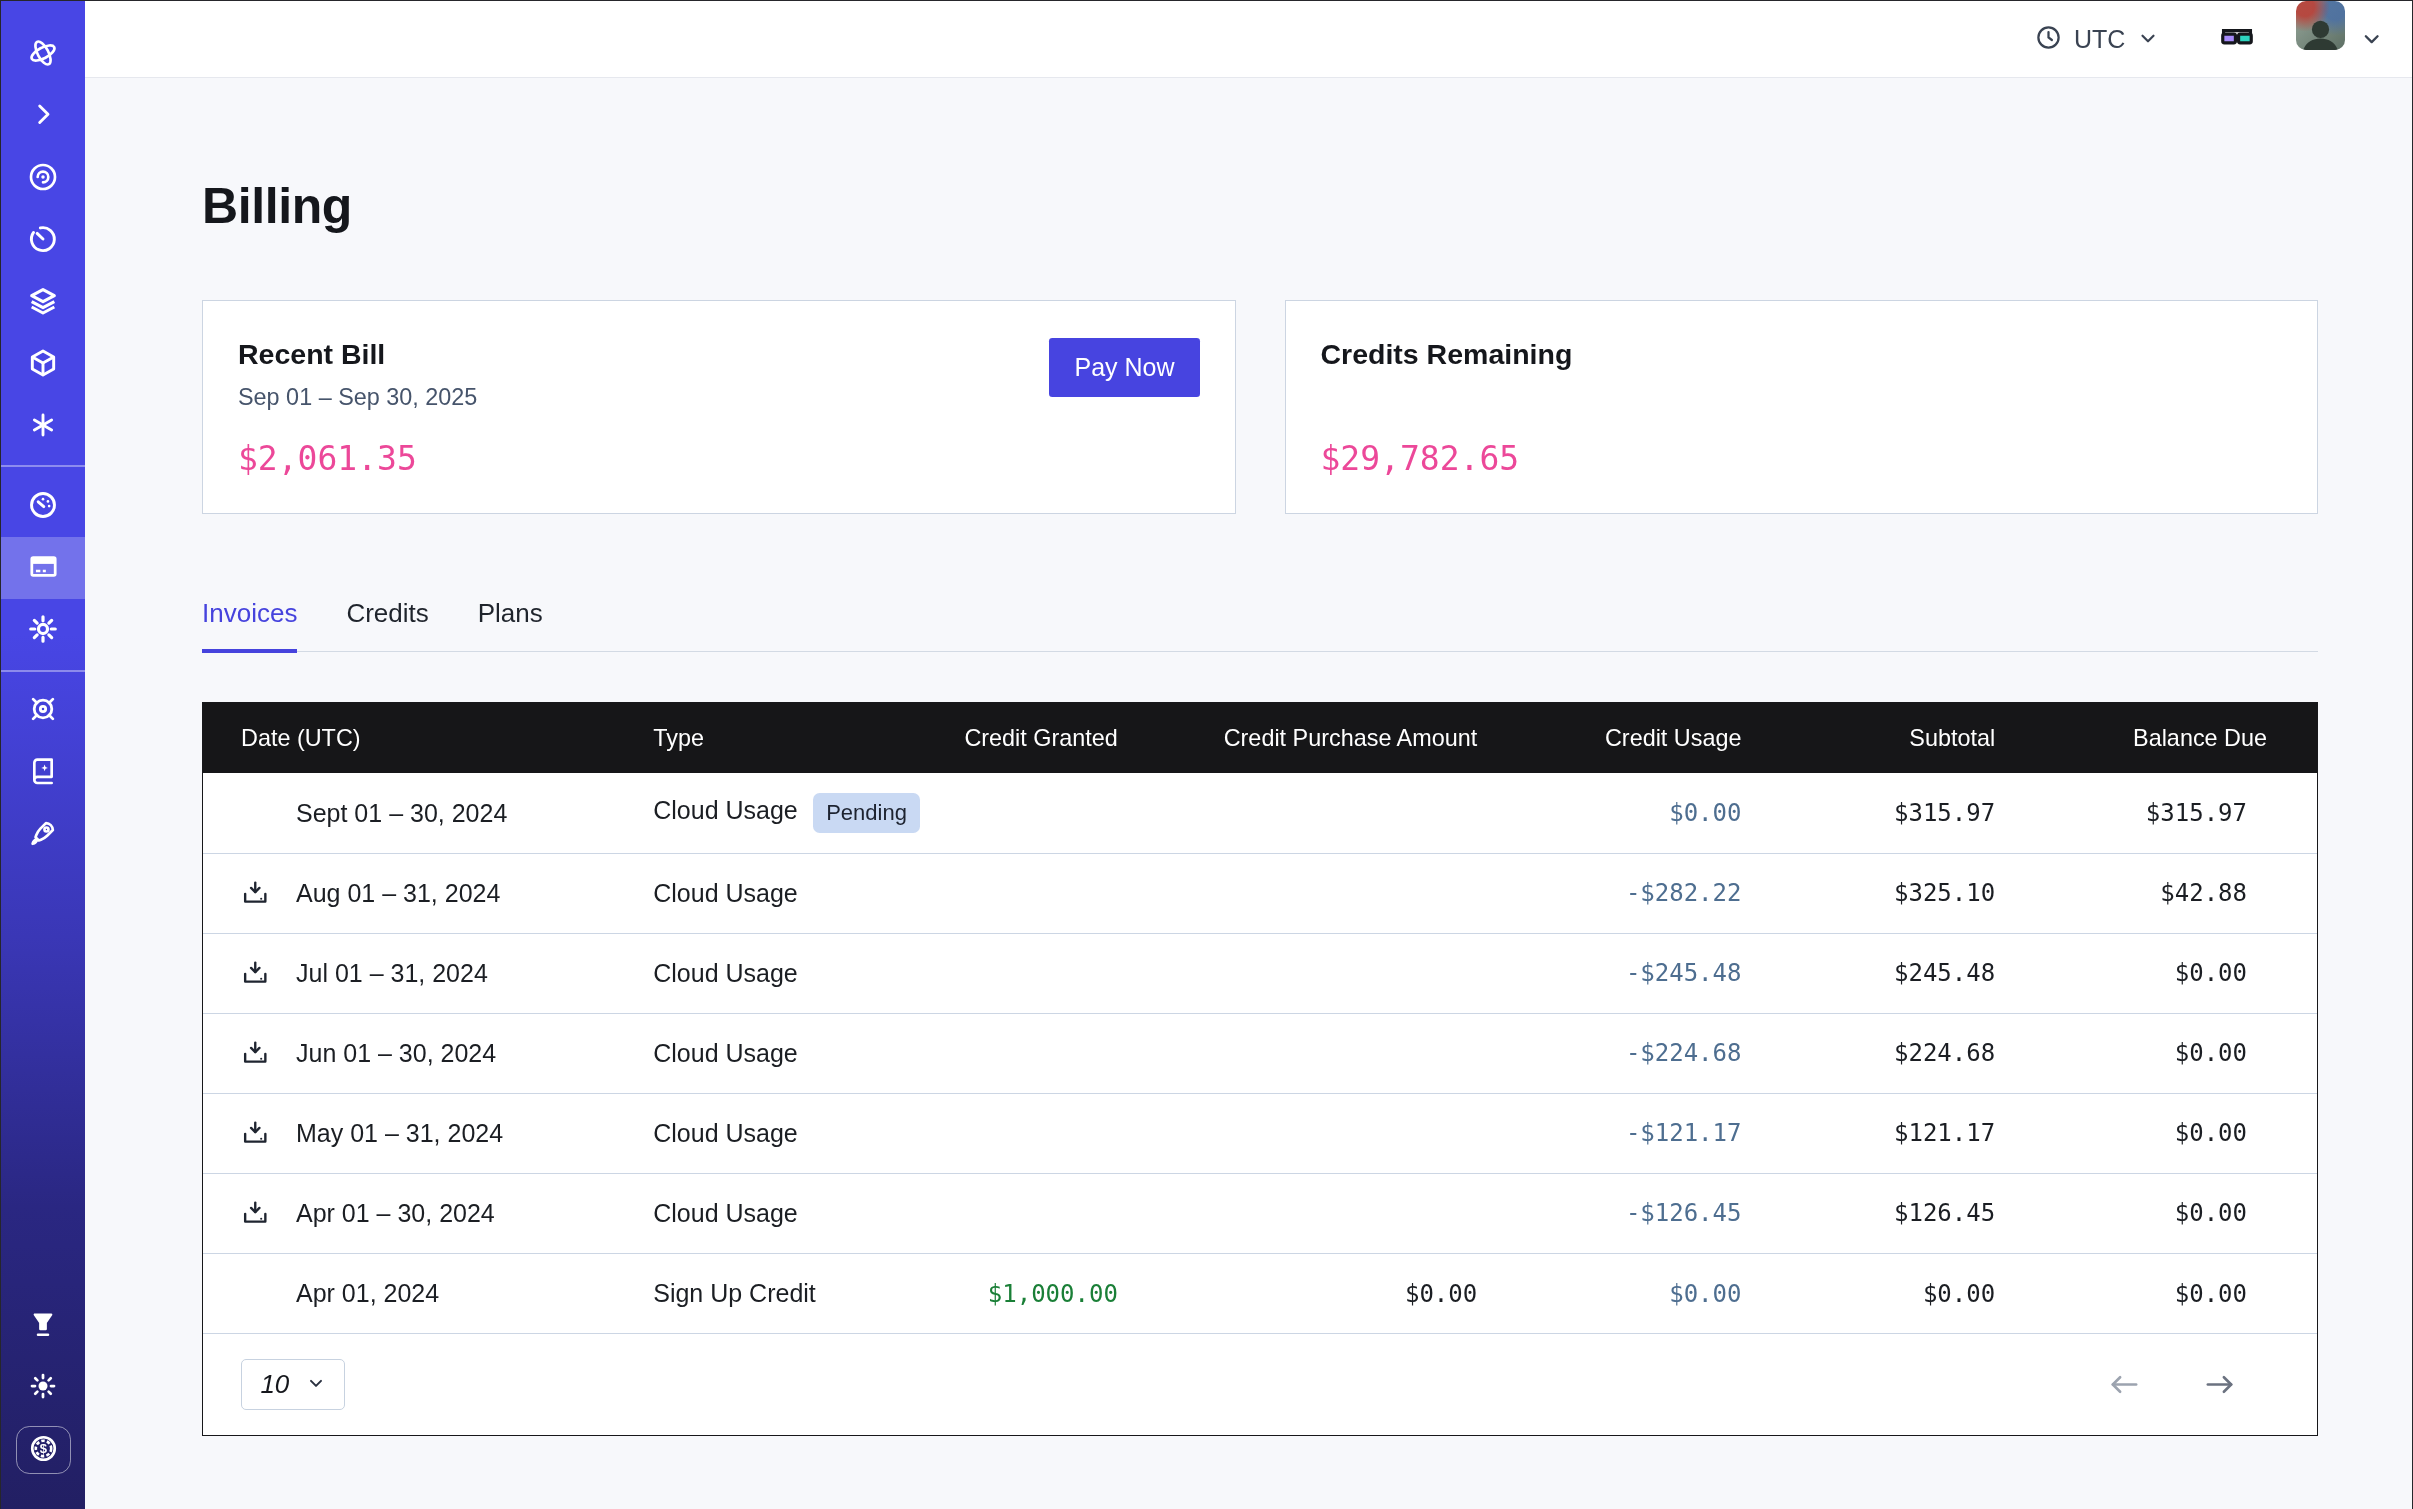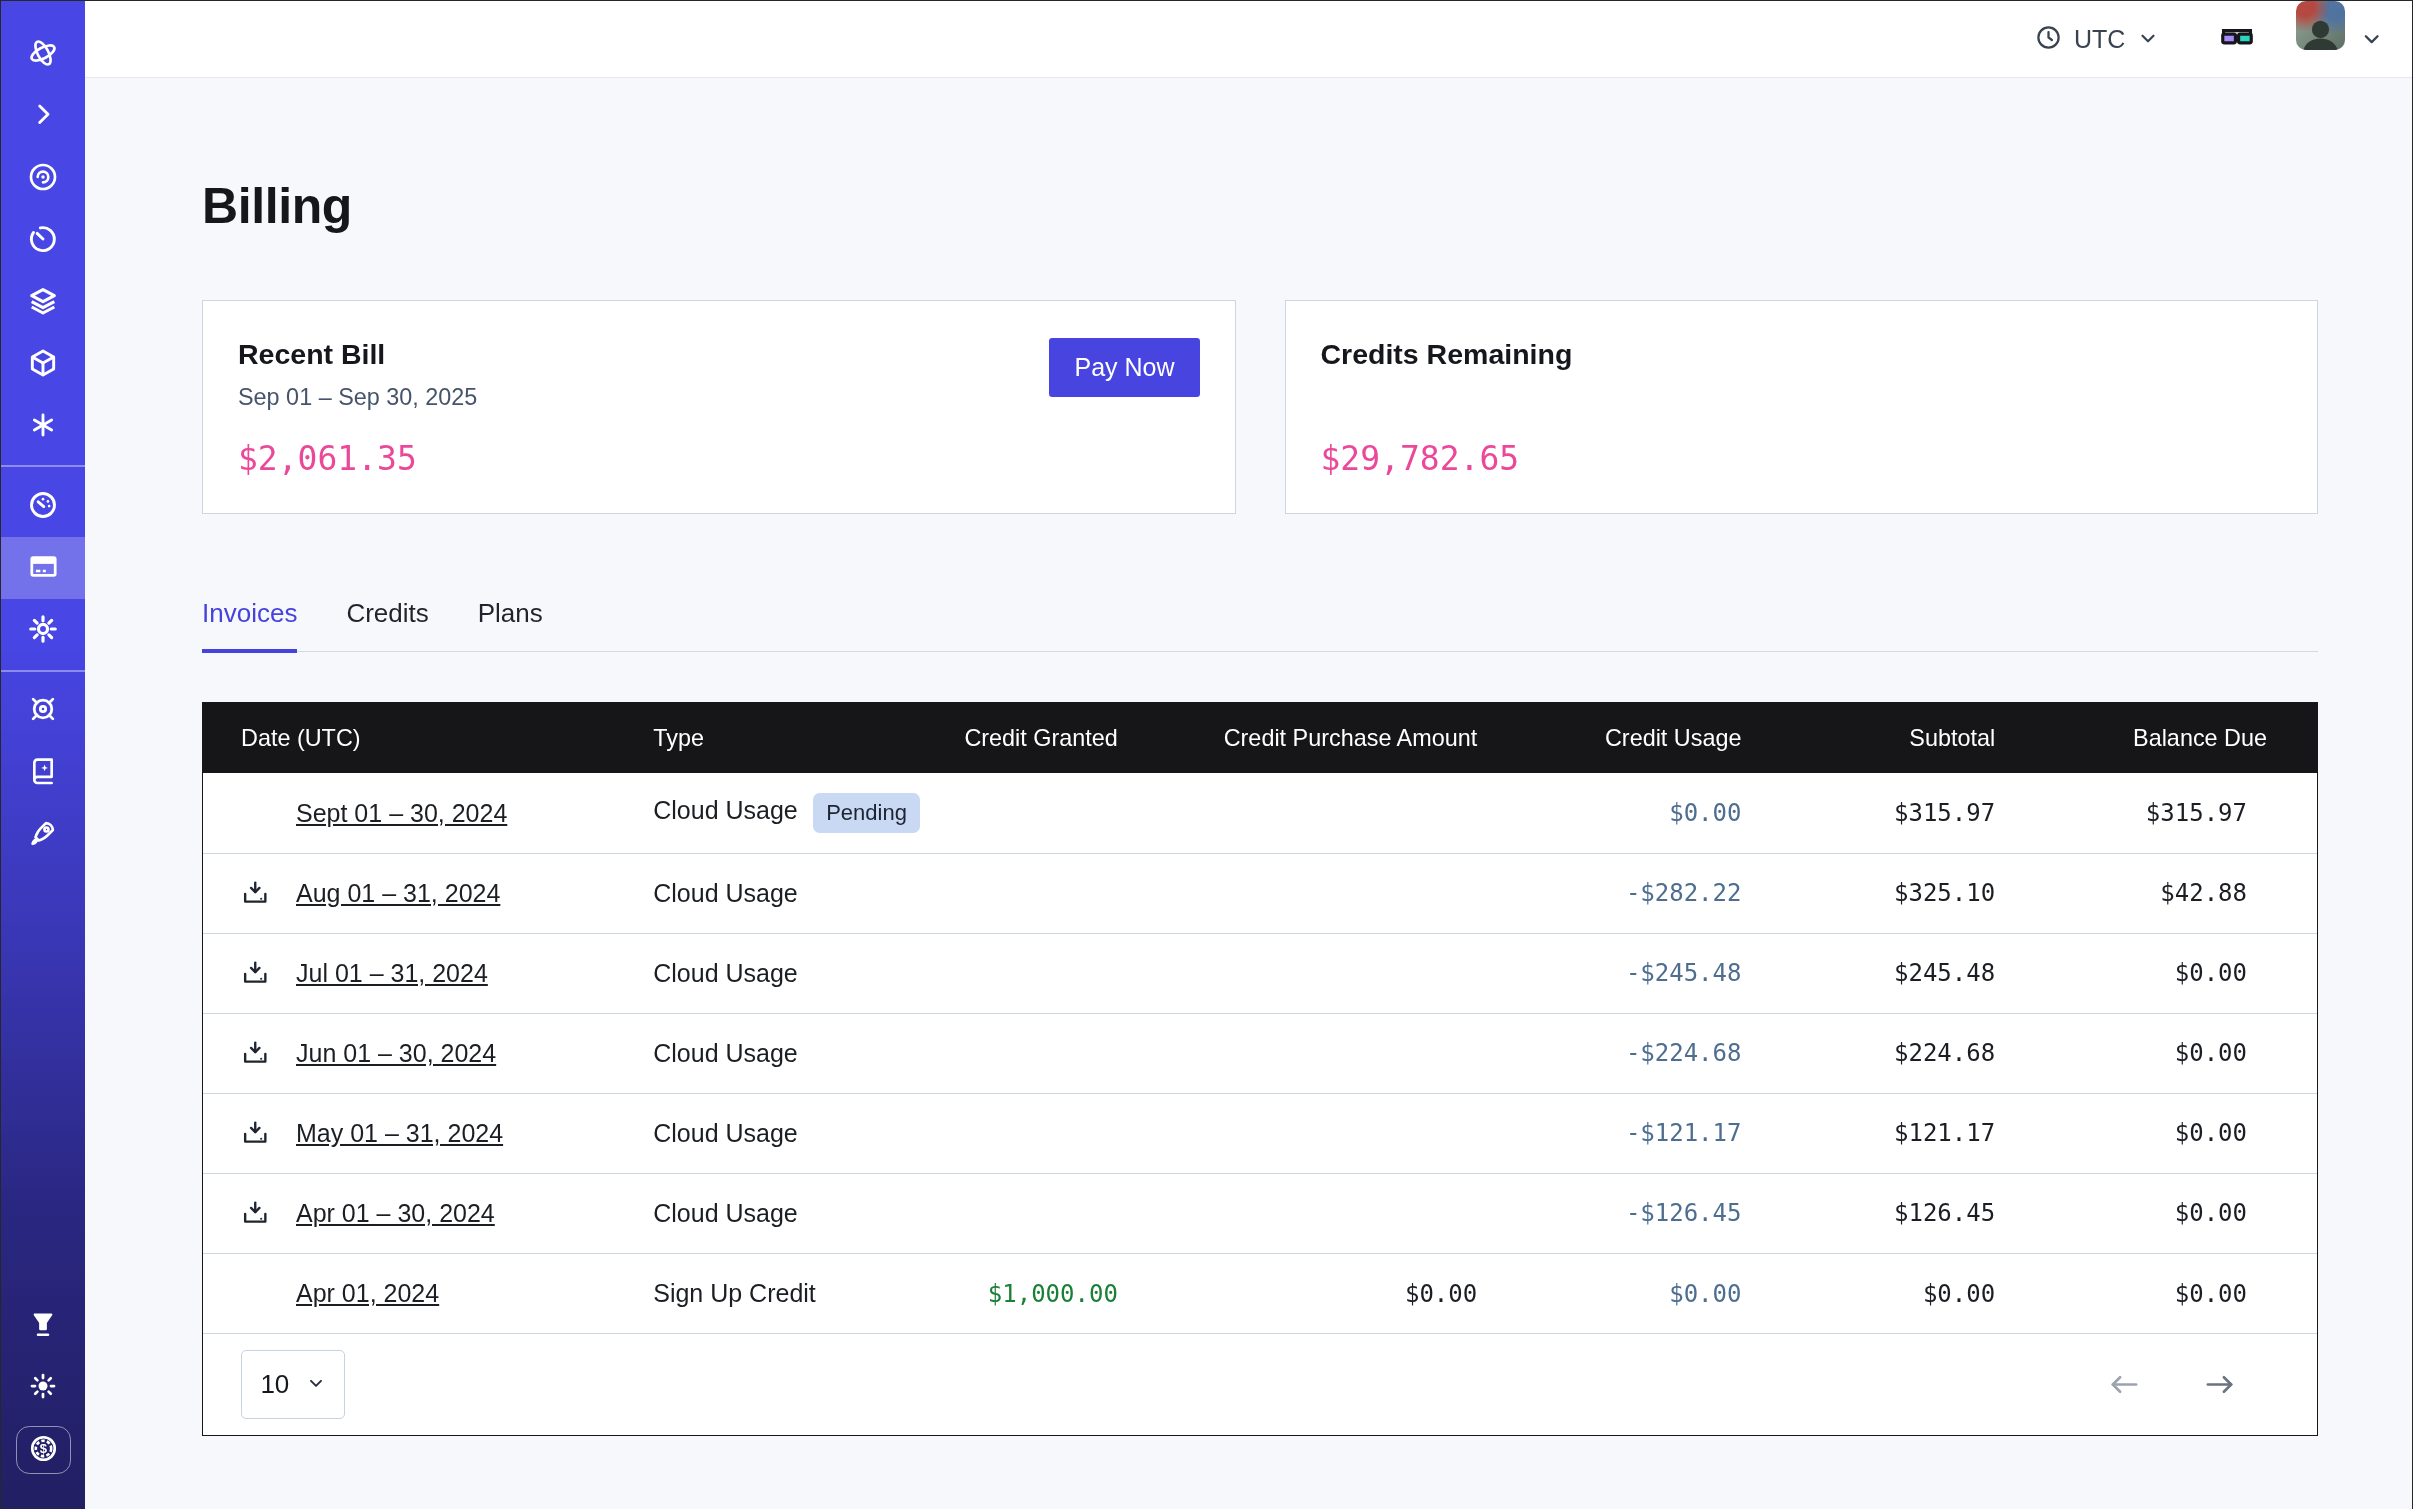--- a/index.html
+++ b/index.html
@@ -77,44 +77,44 @@
   col.c-date { width: 19.5%; } col.c-type { width: 15%; } col.c-granted { width: 11%; }
   col.c-purchase { width: 17%; } col.c-usage { width: 12.5%; } col.c-sub { width: 12%; } col.c-bal { width: 13%; }
   thead th {
     background: #161618; color: #fff; font-weight: 500; font-size: 23.4px;
     height: 70px; text-align: left; padding-left: 38px;
   }
   thead th.num { text-align: right; padding-left: 0; padding-right: 47px; }
   thead th.last { padding-right: 50px; }
   tbody td { height: 80px; font-size: 25px; color: #1b1e23; vertical-align: middle; }
   tbody tr + tr td { border-top: 1.7px solid #ccd6e4; }
-  td.date-cell .dwrap { display: flex; align-items: flex-end; padding-left: 38px; text-decoration: underline; }
+  td.date-cell .dwrap { display: flex; align-items: flex-end; padding-left: 38px; }
   td.date-cell .icon-slot { width: 55px; display: flex; align-items: center; }
   td.type-cell { padding-left: 38px; }
   td.num { text-align: right; padding-right: 47px; font-family: "DejaVu Sans Mono", monospace; font-size: 24px; }
   td.last { padding-right: 70px; }
   .usage { color: #4e6e90; }
   .granted-green { color: #1a7f37; }
   .badge {
     display: inline-block; background: #c9d9f3; color: #1d2330;
     font-size: 22px; border-radius: 6.7px; padding: 6.7px 13.4px; margin-left: 15px;
     font-family: "Liberation Sans", sans-serif; vertical-align: middle;
   }
   .dl-btn { background: none; border: none; cursor: pointer; display:flex; align-items:center; padding:0; }
 
   .tbl-footer {
     border-top: 1.7px solid #ccd6e4; height: 102px;
     display: flex; align-items: center; justify-content: space-between;
     padding: 0 80px 0 38px;
   }
   .page-size {
     display: inline-flex; align-items: center; gap: 16.7px;
-    height: 69px; padding: 0 18.4px; background: #fff;
+    height: 51px; padding: 0 18.4px; background: #fff;
     border: 1.7px solid #c7d2e0; border-radius: 5px;
-    font-size: 26px; color: #15171c; cursor: pointer;
+    font-size: 26px; color: #15171c; cursor: pointer; font-style: italic;
   }
   .pager { display: flex; gap: 60px; align-items: center; }
   .pager button { background: none; border: none; cursor: pointer; display:flex; align-items:center; padding:0; }
 </style>
 </head>
 <body>
 
 <aside class="sidebar">
   <div class="s-item">
     <span>

